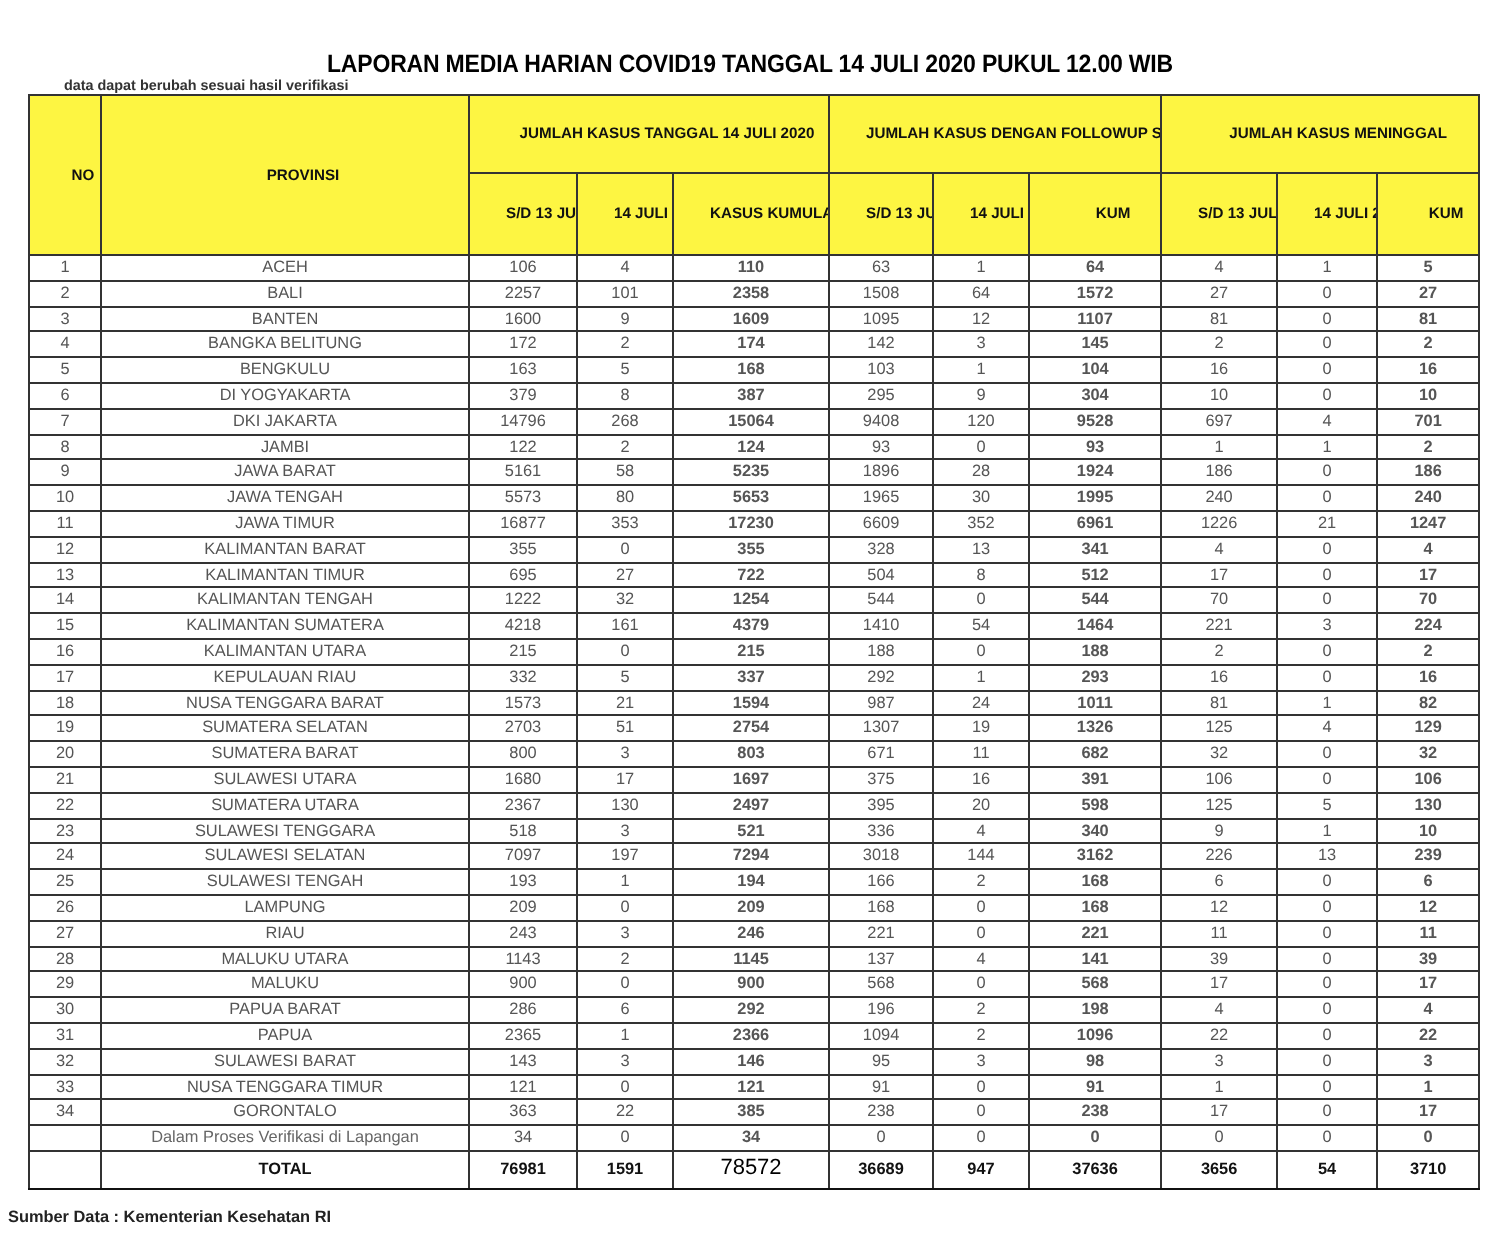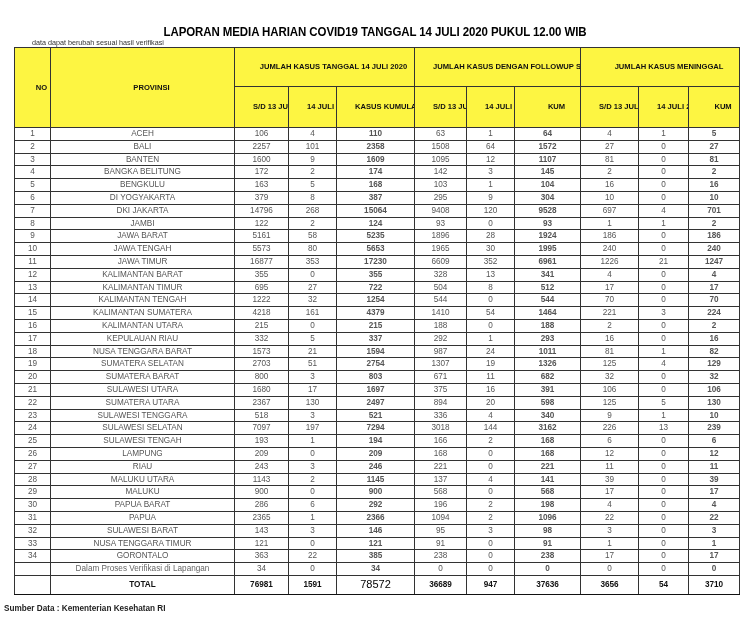--- a/index.html
+++ b/index.html
@@ -1,18 +1,18 @@
 <!DOCTYPE html>
 <html><head>
 <meta charset="utf-8">
 <style>
   html, body { margin: 0; padding: 0; background: #ffffff; }
   body { width: 750px; height: 625px; position: relative; overflow: hidden; font-family: "Liberation Sans", sans-serif; color: #000; }
   .title { position: absolute; left: 0; top: 25px; width: 750px; text-align: center; font-size: 12.5px; font-weight: bold; letter-spacing: -0.1px; transform: scaleX(0.92); }
-  .subtitle { position: absolute; left: 32px; top: 38px; font-size: 7.2px; font-weight: normal; color: #333; }
+  .subtitle { position: absolute; left: 32px; top: 38px; font-size: 7.2px; font-weight: bold; color: #333; }
   table.report { position: absolute; left: 14px; top: 47px; border-collapse: collapse; table-layout: fixed; width: 725px; }
   table.report td, table.report th { border: 1px solid #333; padding: 0; overflow: hidden; white-space: nowrap; }
   table.report th { background: #fdf542; font-size: 7.6px; font-weight: bold; text-align: center; line-height: 12px; color: #111; padding-left: 18px; }
   th.grp { height: 38px; white-space: normal; }
   th.sub { height: 40px; white-space: normal; }
   table.report td { height: 11.8px; font-size: 8.2px; line-height: 11.8px; font-family: "Liberation Sans", sans-serif; color: #555; text-align: center; }
   td.no { color: #666; }
   td.prov { text-align: left; padding-left: 2px; color: #555; }
   td.bold { font-weight: bold; color: #000; }
   td.dark { color: #222; }
@@ -335,21 +335,21 @@
         <td class="light">106</td>
         <td class="light">0</td>
         <td class="bold">106</td>
       </tr>
       <tr>
         <td class="no">22</td>
         <td class="prov">SUMATERA UTARA</td>
         <td class="dark">2367</td>
         <td class="light">130</td>
         <td class="bold">2497</td>
-        <td class="light">894</td>
+        <td class="light">395</td>
         <td class="light">20</td>
         <td class="bold">598</td>
         <td class="light">125</td>
         <td class="light">5</td>
         <td class="bold">130</td>
       </tr>
       <tr>
         <td class="no">23</td>
         <td class="prov">SULAWESI TENGGARA</td>
         <td class="dark">518</td>

